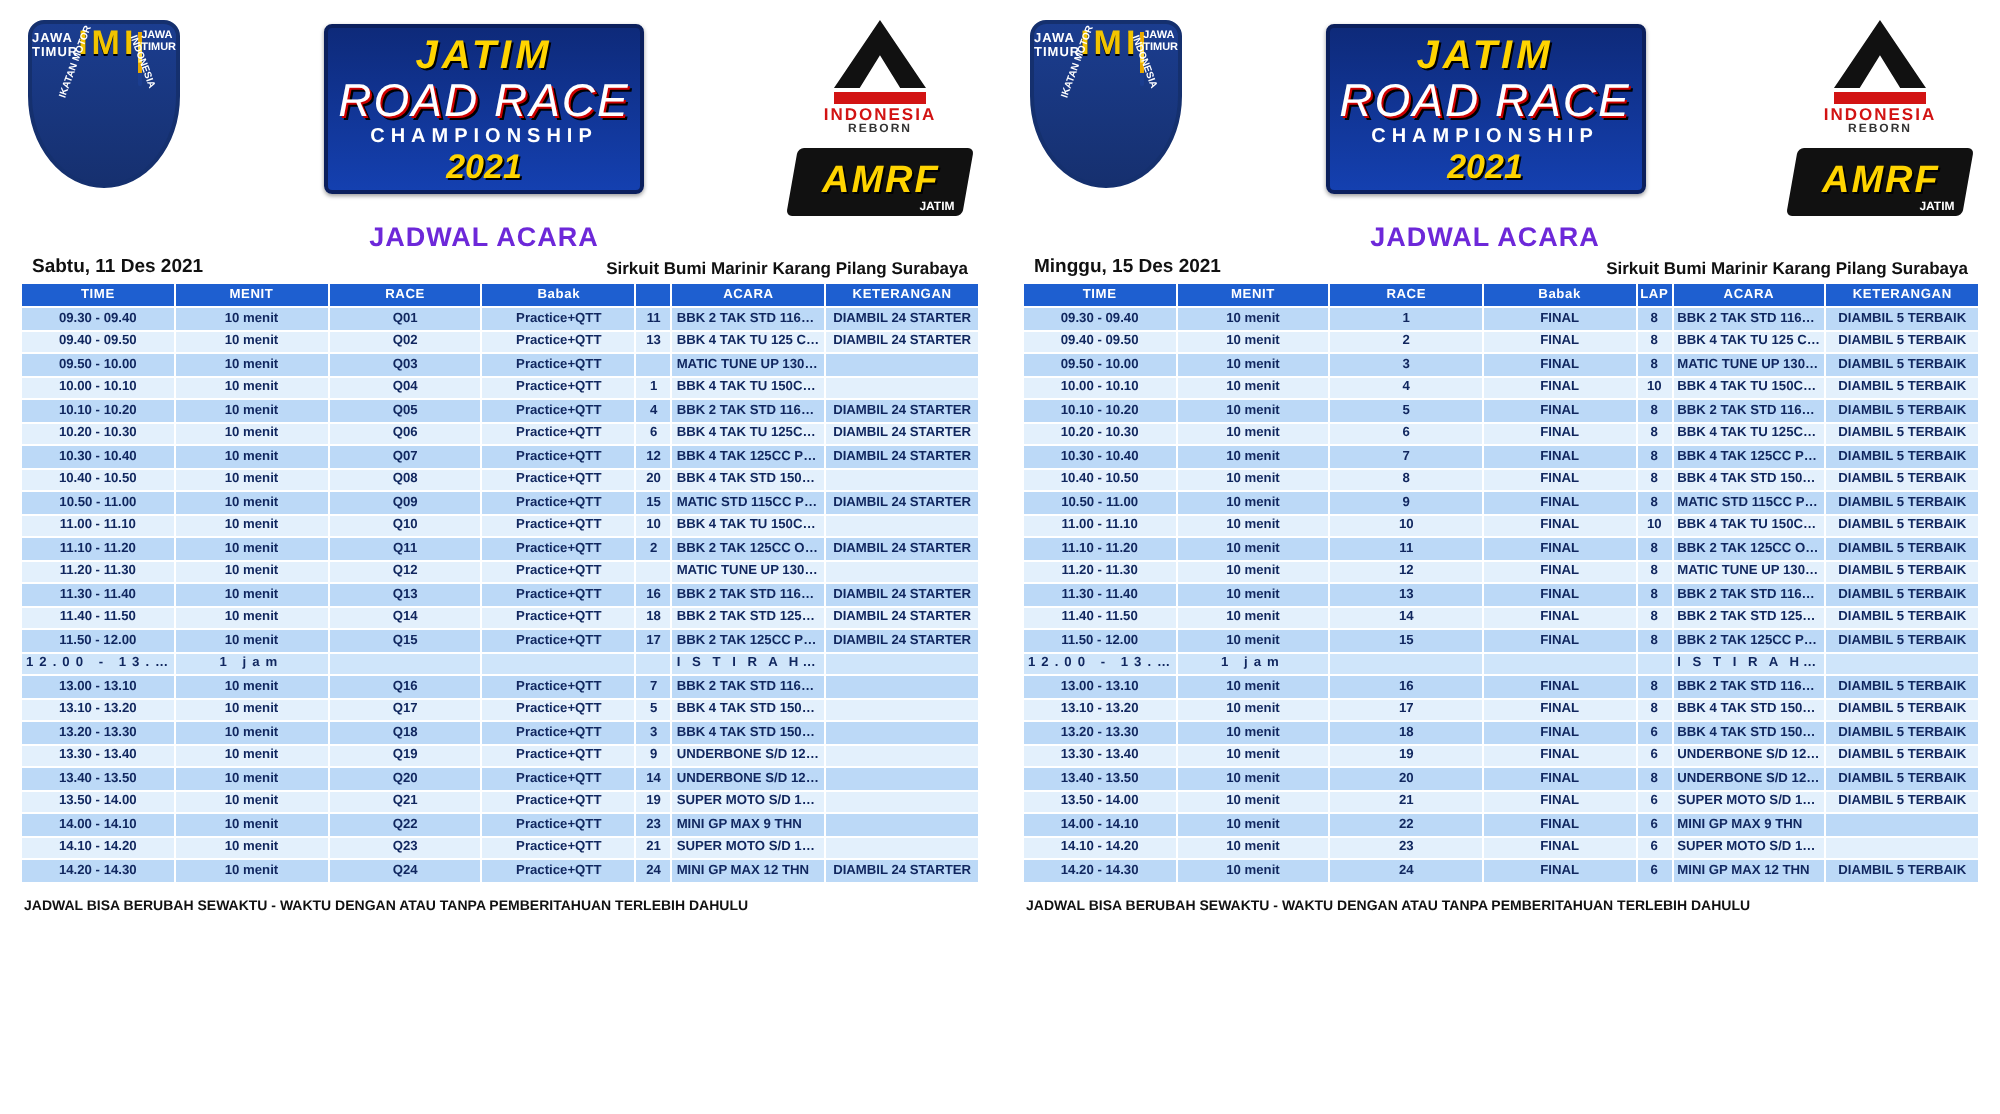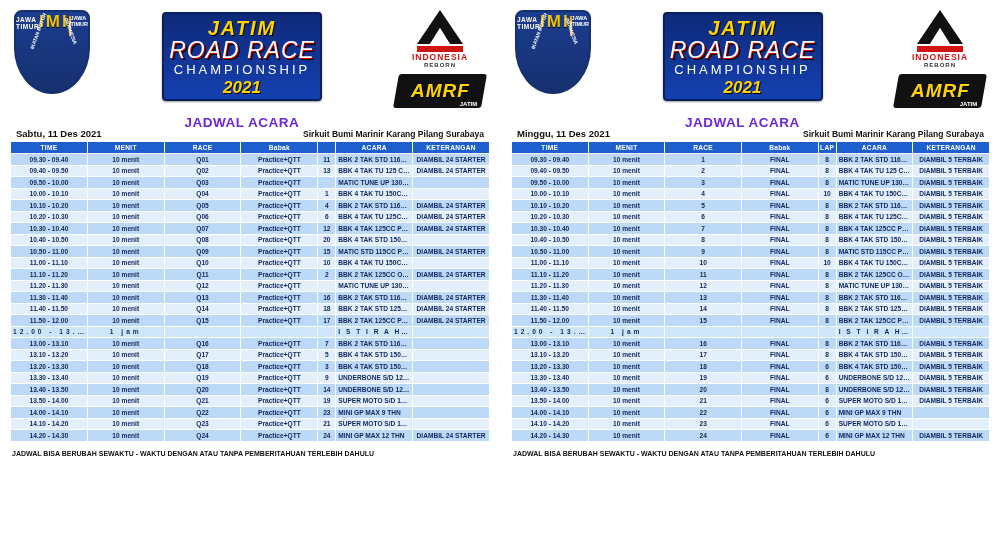--- a/index.html
+++ b/index.html
@@ -91,21 +91,21 @@
     font-size: 20px; font-weight: bold; font-style: italic; color: #ffd400;
     letter-spacing: 2px; line-height: 1;
     text-shadow: 1px 1px 0 #000;
   }
   .jatim-block .l2 {
     font-size: 23px; font-weight: normal; font-style: italic; color: #ffffff;
     letter-spacing: 1px; line-height: 1.05;
     text-shadow: 1px 1px 0 #c00, 2px 2px 0 #000;
   }
   .jatim-block .l3 {
-    font-size: 13px; font-weight: normal; color: #ffffff; letter-spacing: 3px;
+    font-size: 10px; font-weight: bold; color: #ffffff; letter-spacing: 3px;
     line-height: 1.3;
   }
   .jatim-block .l4 {
     font-size: 17px; font-weight: bold; font-style: italic; color: #ffd400;
     line-height: 1; text-shadow: 1px 1px 0 #000;
   }
   .jadwal-acara {
     margin-top: 14px;
     font-size: 13.5px;
     font-weight: bold;
@@ -538,21 +538,21 @@
           <div class="ae-txt2">REBORN</div>
         </div>
         <div class="amrf">
           <span class="t">AMRF</span>
           <span class="sub">JATIM</span>
         </div>
       </div>
     </div>
 
     <div class="meta">
-      <div>Minggu, 11 Des 2021</div>
+      <div>Minggu, 15 Des 2021</div>
       <div class="venue">Sirkuit Bumi Marinir Karang Pilang Surabaya</div>
     </div>
 
     <table class="sched">
       <thead>
         <tr>
           <th>TIME</th>
           <th>MENIT</th>
           <th>RACE</th>
           <th>Babak</th>

